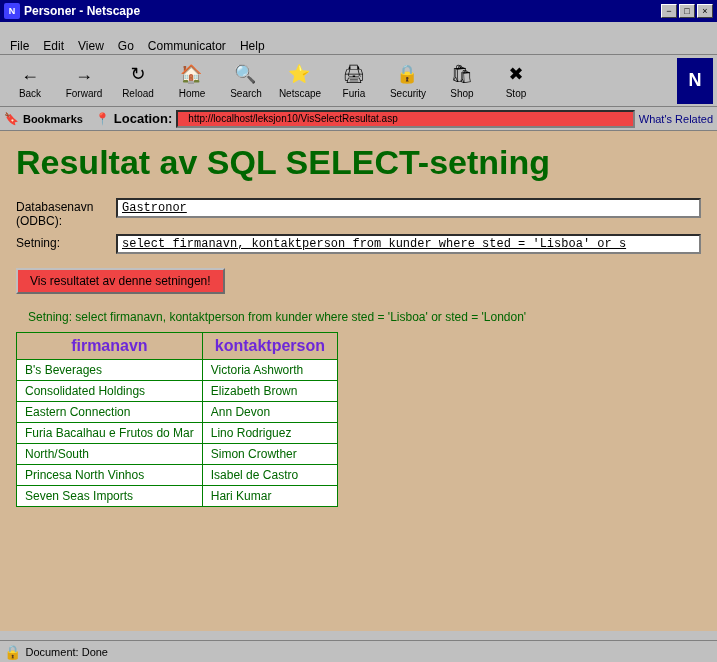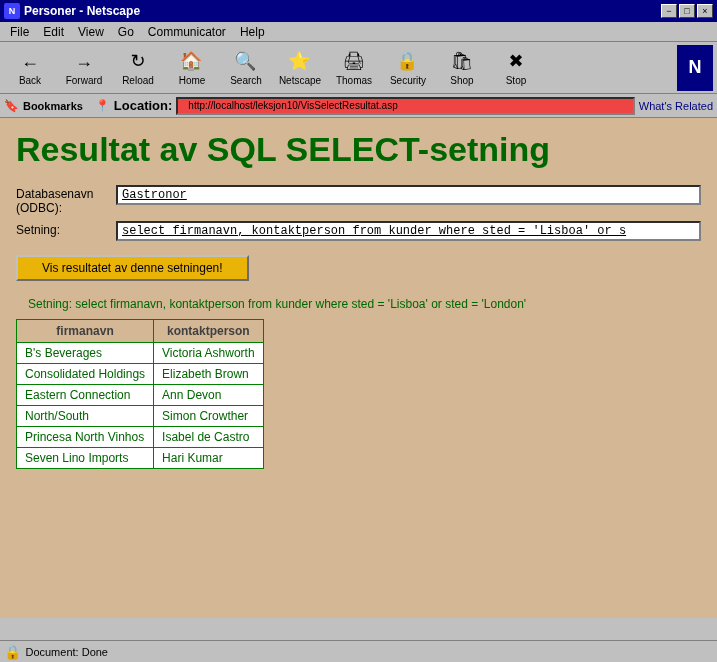--- a/index.html
+++ b/index.html
@@ -27,21 +27,21 @@
       font-size: 9px;
       cursor: pointer;
       display: flex; align-items: center; justify-content: center;
     }
 
     
     .menu-bar {
       background: #c0c0c0;
       display: flex;
       gap: 2px;
-      padding: 2px 4px;
+      padding: 16px 4px;
       height: 20px;
       border-bottom: 1px solid #808080;
     }
     .menu-item {
       padding: 1px 6px;
       font-size: 12px;
       cursor: pointer;
     }
 
     
@@ -133,23 +133,23 @@
       height: 20px;
       border: 2px inset #808080;
       background: white;
       padding: 0 4px;
       font-size: 12px;
       font-family: 'Courier New', monospace;
       text-decoration: underline;
     }
 
     .submit-btn {
-      background: #eab308;
+      background: #ef4444;
       border: 2px outset #c0c0c0;
-      padding: 4px 24px;
+      padding: 4px 12px;
       font-size: 12px;
       cursor: pointer;
       margin: 8px 0;
     }
 
     .query-text {
       font-size: 12px;
       color: #006600;
       margin: 8px 12px;
     }
@@ -157,22 +157,22 @@
     
     .results-table {
       border-collapse: collapse;
       background: white;
       margin-top: 8px;
     }
     .results-table th {
       background: #d4b896;
       border: 1px solid #008000;
       padding: 4px 12px;
-      font-size: 12px;
-      color: #404040;
+      font-size: 16px;
+      color: #6d28d9;
       text-align: center;
     }
     .results-table td {
       border: 1px solid #008000;
       padding: 3px 8px;
       font-size: 12px;
       color: #006600;
       background: white;
     }
 
@@ -236,21 +236,21 @@
   <button class="toolbar-btn">
     <span class="toolbar-icon">🔍</span>
     <span>Search</span>
   </button>
   <button class="toolbar-btn">
     <span class="toolbar-icon">⭐</span>
     <span>Netscape</span>
   </button>
   <button class="toolbar-btn">
     <span class="toolbar-icon">🖨</span>
-    <span>Thomas</span>
+    <span>Furia</span>
   </button>
   <button class="toolbar-btn">
     <span class="toolbar-icon">🔒</span>
     <span>Security</span>
   </button>
   <button class="toolbar-btn">
     <span class="toolbar-icon">🛍</span>
     <span>Shop</span>
   </button>
   <button class="toolbar-btn">
@@ -300,29 +300,33 @@
         </tr>
         <tr>
           <td>Consolidated Holdings</td>
           <td>Elizabeth Brown</td>
         </tr>
         <tr>
           <td>Eastern Connection</td>
           <td>Ann Devon</td>
         </tr>
         <tr>
+          <td>Furia Bacalhau e Frutos do Mar</td>
+          <td>Lino Rodriguez</td>
+        </tr>
+        <tr>
           <td>North/South</td>
           <td>Simon Crowther</td>
         </tr>
         <tr>
           <td>Princesa North Vinhos</td>
           <td>Isabel de Castro</td>
         </tr>
         <tr>
-          <td>Seven Lino Imports</td>
+          <td>Seven Seas Imports</td>
           <td>Hari Kumar</td>
         </tr>
       </tbody>
   </table>
 </div>
 
 <div class="status-bar">
   <span class="status-icon">🔒</span>
   <span class="status-text">Document: Done</span>
 </div>

